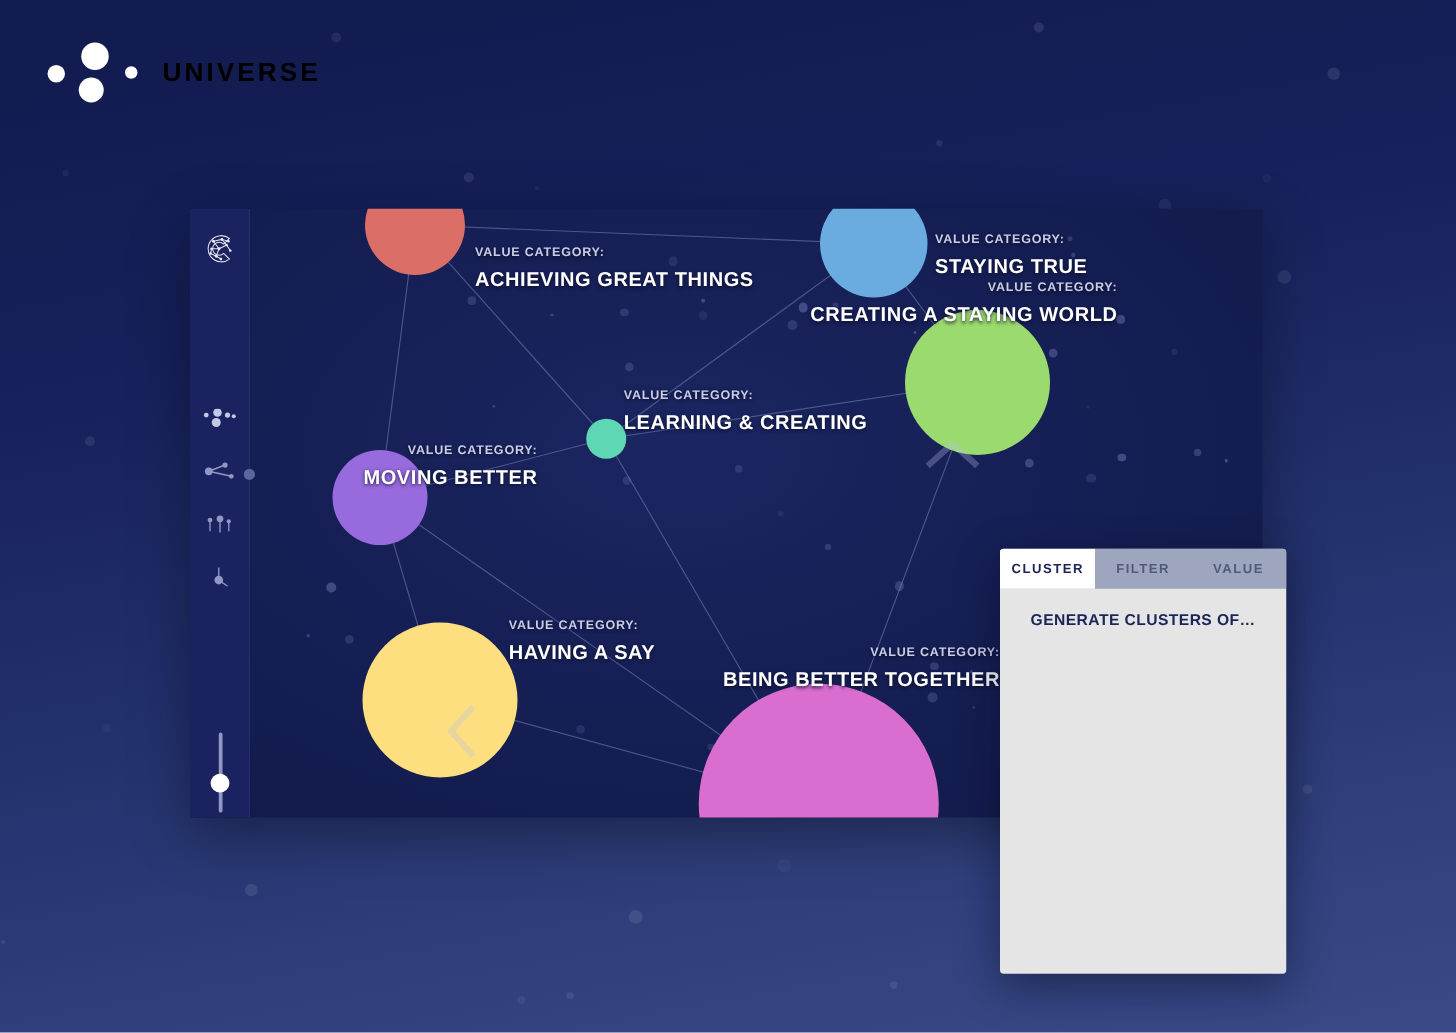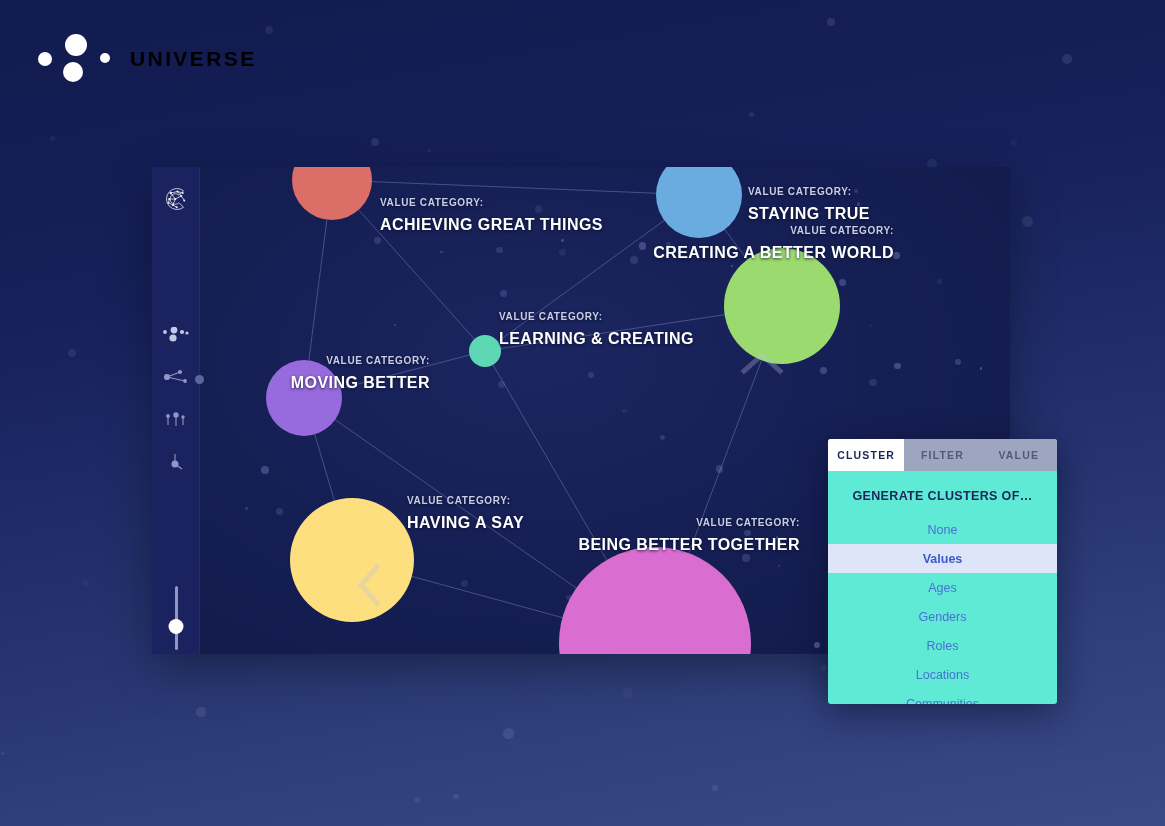--- a/index.html
+++ b/index.html
@@ -93,23 +93,23 @@
   .node-label .lab-cap {
     display: block; color: #c9cee6; font-size: 10px; letter-spacing: .65px; font-weight: bold;
   }
   .node-label .lab-name {
     display: block; color: #ffffff; font-size: 16px; letter-spacing: .45px; font-weight: bold; margin-top: 2px;
   }
   .node-label.ralign { text-align: right; }
 
   
   #panel {
-    position: absolute; left: 828px; top: 439px;
-    width: 229px; height: 265px;
-    background: #5eead4; border-radius: 3px;
+    position: absolute; left: 800px; top: 439px;
+    width: 229px; height: 340px;
+    background: #e5e5e5; border-radius: 3px;
     box-shadow: 0 10px 34px rgba(5,9,32,0.45);
     z-index: 20; overflow: hidden;
   }
   #panel-tabs { display: flex; height: 32px; background: #9EA5BE; }
   .ptab {
     flex: 1; display: flex; align-items: center; justify-content: center;
     font-size: 10.5px; font-weight: bold; letter-spacing: 1.2px;
     color: #505a7c; cursor: pointer;
   }
   .ptab.active { background: #ffffff; color: #1B2559; }
@@ -253,21 +253,21 @@
         <div class="node-label" style="left: 228px; top: 29px;">
           <span class="lab-cap">VALUE CATEGORY:</span>
           <span class="lab-name">ACHIEVING GREAT THINGS</span>
         </div>
         <div class="node-label" style="left: 596px; top: 18px;">
           <span class="lab-cap">VALUE CATEGORY:</span>
           <span class="lab-name">STAYING TRUE</span>
         </div>
         <div class="node-label ralign" style="left: auto; top: 57px; right: 116px;">
           <span class="lab-cap">VALUE CATEGORY:</span>
-          <span class="lab-name">CREATING A BETTER WORLD</span>
+          <span class="lab-name">CREATING A STAYING WORLD</span>
         </div>
         <div class="node-label" style="left: 347px; top: 143px;">
           <span class="lab-cap">VALUE CATEGORY:</span>
           <span class="lab-name">LEARNING &amp; CREATING</span>
         </div>
         <div class="node-label ralign" style="left: auto; top: 187px; right: 580px;">
           <span class="lab-cap">VALUE CATEGORY:</span>
           <span class="lab-name">MOVING BETTER</span>
         </div>
         <div class="node-label" style="left: 255px; top: 327px;">
@@ -375,22 +375,13 @@
   </div>
 </div>
 
 <div id="panel">
   <div id="panel-tabs">
       <div class="ptab active">CLUSTER</div>
       <div class="ptab">FILTER</div>
       <div class="ptab">VALUE</div>
     </div>
   <div id="panel-heading">GENERATE CLUSTERS OF…</div>
-  <div id="panel-options">
-      <div class="popt">None</div>
-      <div class="popt selected">Values</div>
-      <div class="popt">Ages</div>
-      <div class="popt">Genders</div>
-      <div class="popt">Roles</div>
-      <div class="popt">Locations</div>
-      <div class="popt">Communities</div>
-    </div>
 </div>
 
 </body></html>

